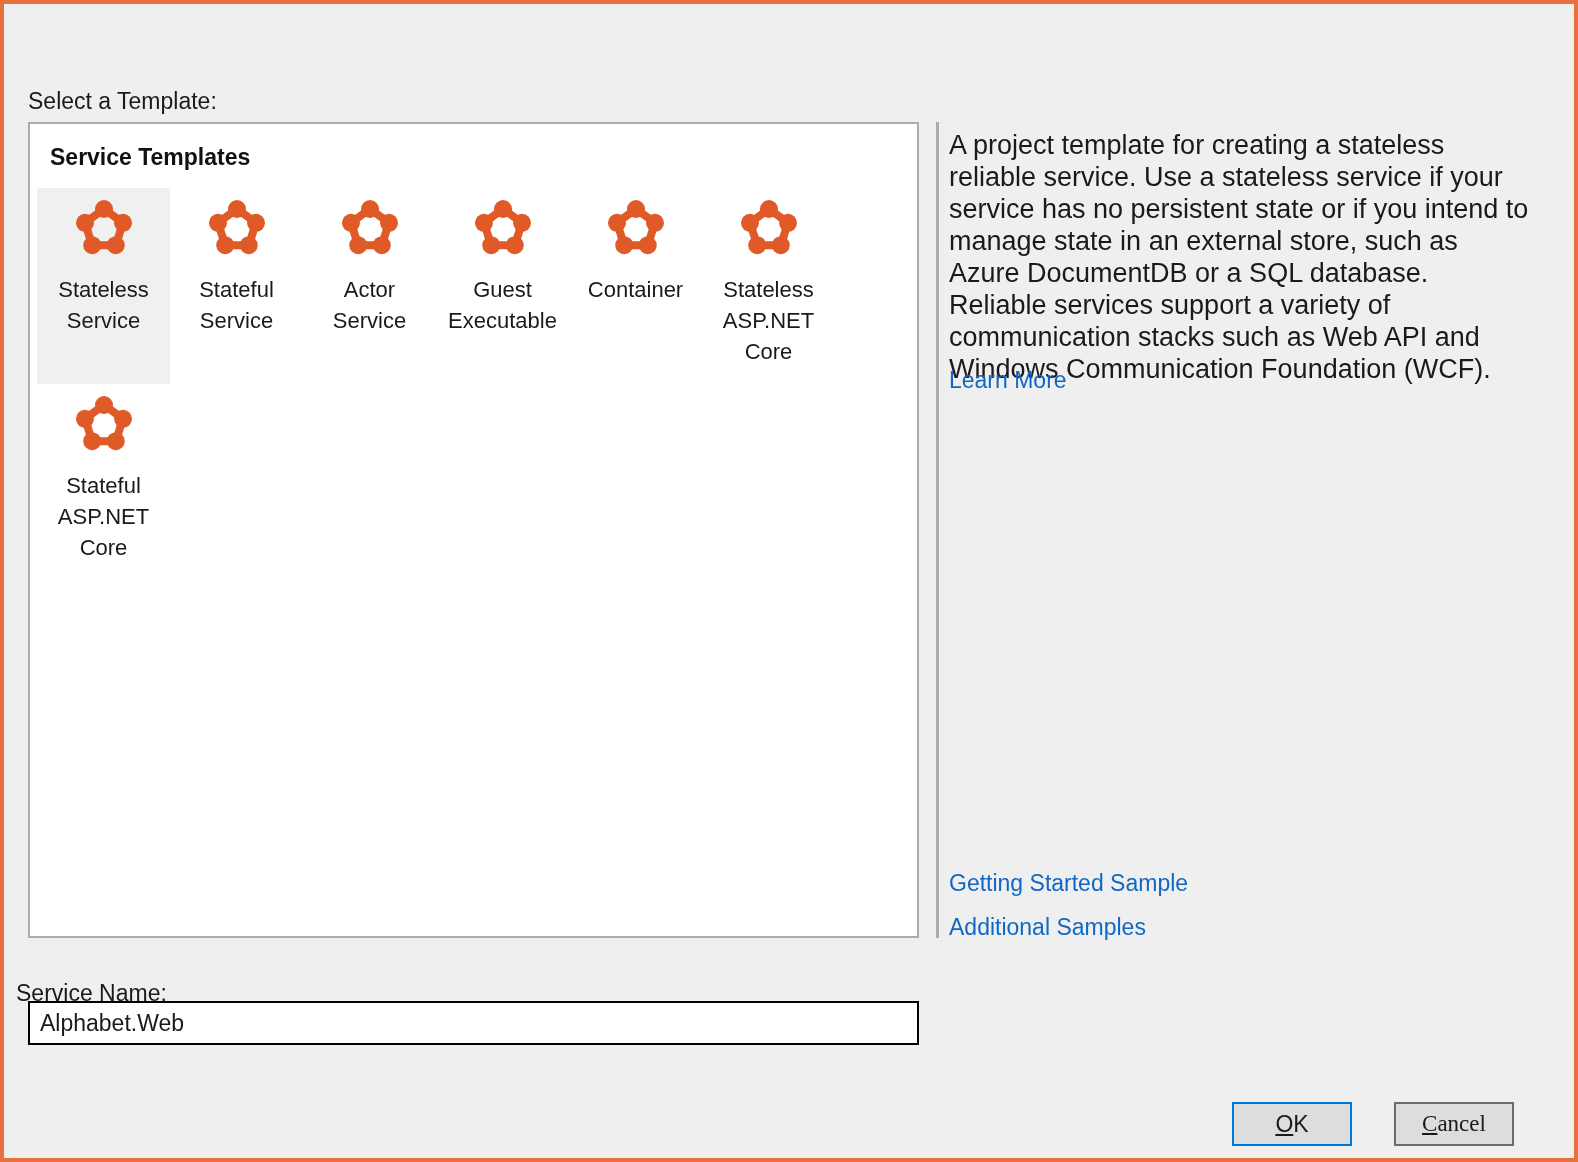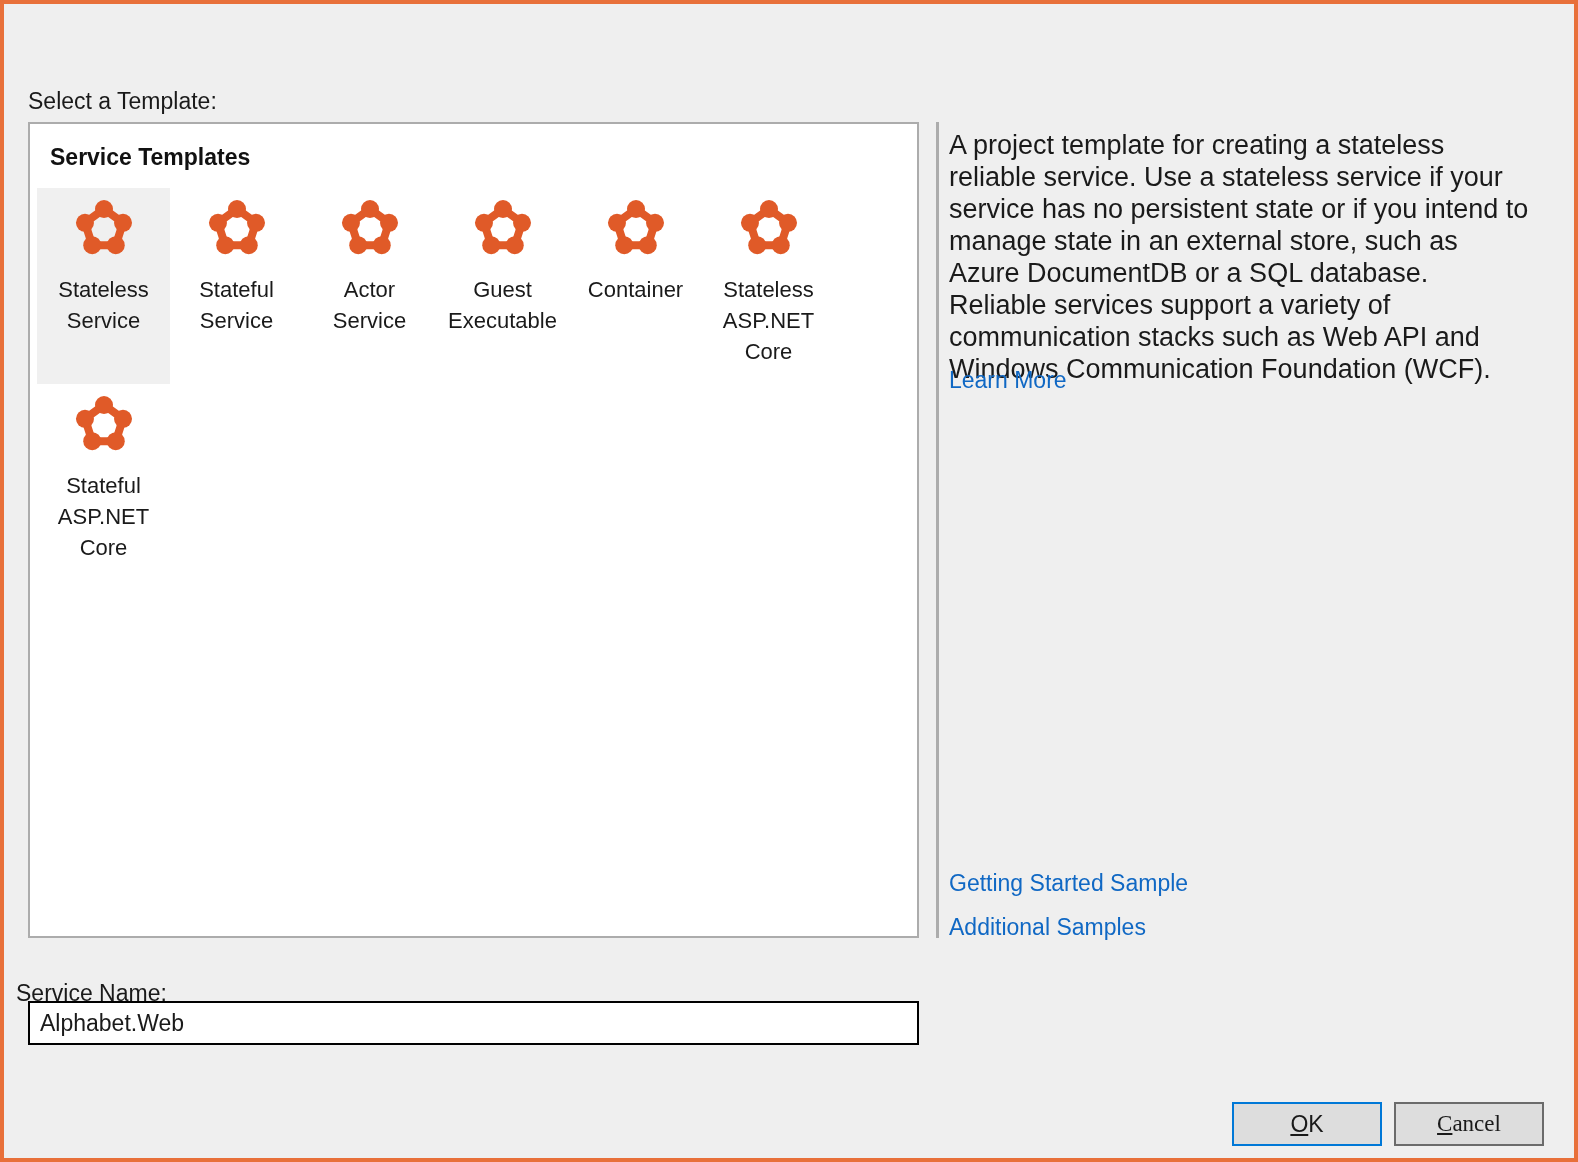--- a/index.html
+++ b/index.html
@@ -175,21 +175,21 @@
     font-size: 23px;
     color: #1a1a1a;
     padding: 0 10px;
     outline: none;
   }
 
   
   .dialog-button {
     position: absolute;
     top: 1098px;
-    width: 150px;
+    width: 120px;
     height: 44px;
     box-sizing: border-box;
     background: #DDDDDD;
     font-family: "Liberation Sans", sans-serif;
     font-size: 23px;
     color: #1a1a1a;
     display: flex;
     align-items: center;
     justify-content: center;
     cursor: default;

